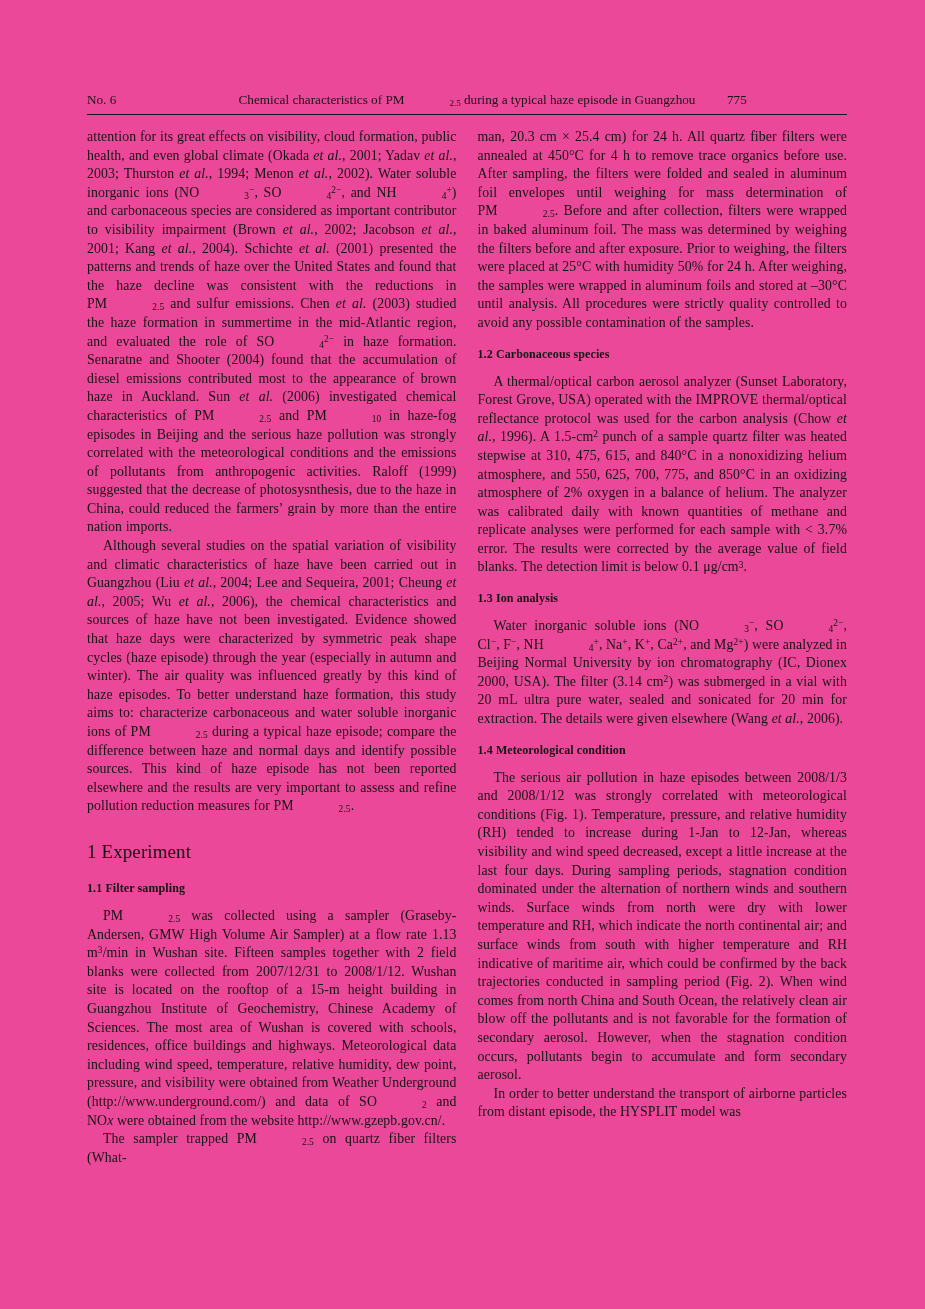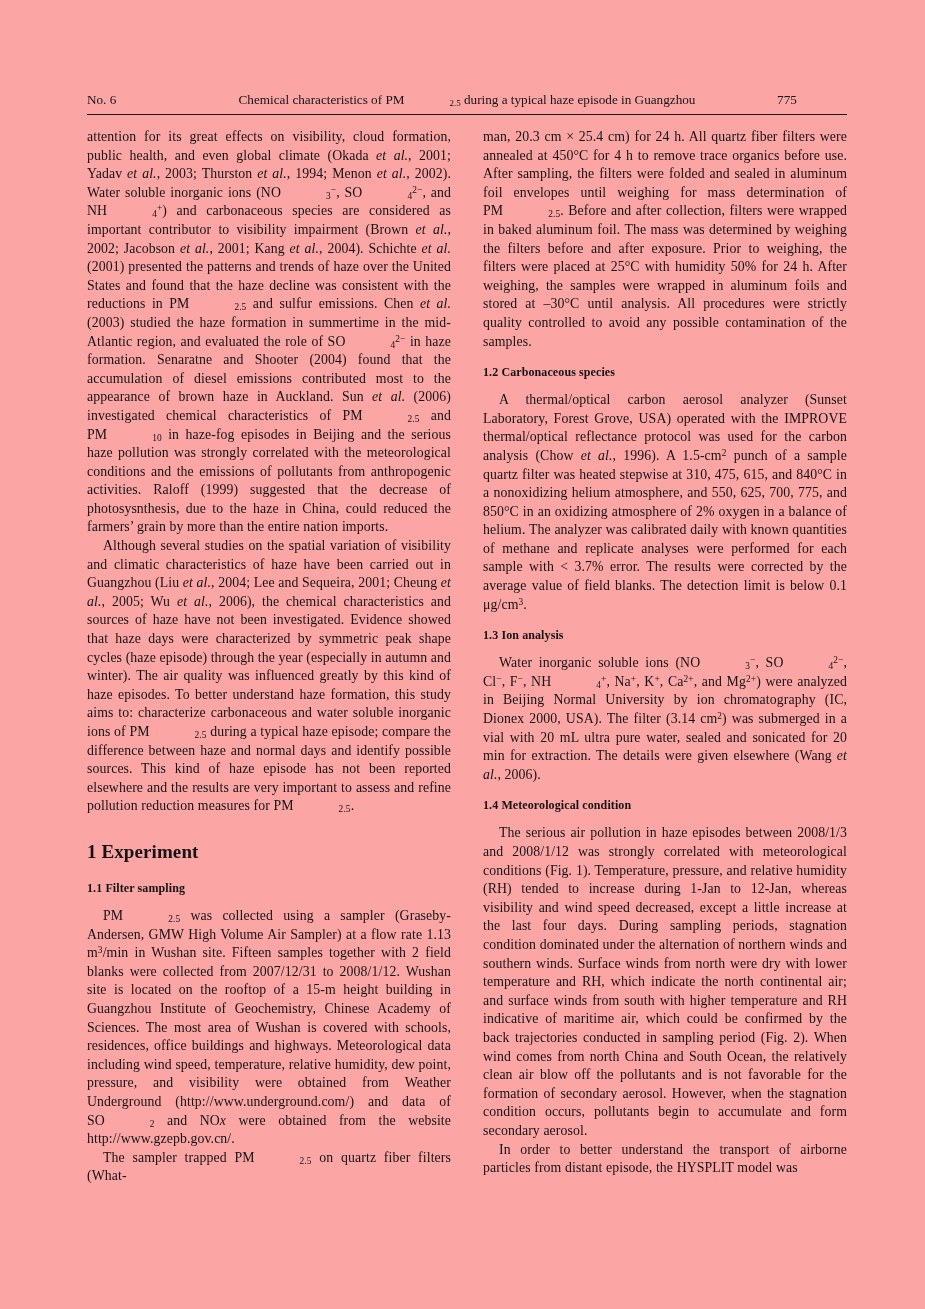--- a/index.html
+++ b/index.html
@@ -1,50 +1,50 @@
 <!DOCTYPE html>
 <html><head>
 <meta charset="utf-8">
 <style>
   html,body { margin:0; padding:0; background:#e8e8e8; }
   .page {
     position:relative;
     width:925px; height:1309px;
     margin:0 auto;
-    background:#fca5a5;
+    background:#ec4899;
     color:#141414;
     font-family:"Liberation Serif", serif;
     box-sizing:border-box;
     padding:92px 78px 0 87px;
     overflow:hidden;
   }
   .running-header {
     display:flex; align-items:baseline;
     font-size:13.2px; line-height:15px;
   }
   .running-header .hl { width:120px; text-align:left; }
   .running-header .hc { flex:1; text-align:center; }
-  .running-header .hr { width:120px; text-align:center; }
+  .running-header .hr { width:120px; text-align:left; }
   .header-rule {
     border:none; border-top:1.3px solid #1a1a1a;
     margin:7px 0 0 0;
   }
-  .columns { display:flex; gap:32px; margin-top:13px; }
+  .columns { display:flex; gap:21px; margin-top:13px; }
   .col {
     width:369.5px;
     text-align:justify;
     font-size:13.8px;
     line-height:18.6px;
     letter-spacing:0.1px;
   }
   p.para { margin:0; }
   p.indent { text-indent:16px; }
   h2.sec {
     font-size:19px; line-height:22px;
-    font-weight:bold; margin:25px 0 16px 0;
+    font-weight:normal; margin:25px 0 16px 0;
     text-align:left;
   }
   h3.subsec {
     font-size:12px; line-height:18px;
     font-weight:bold; margin:12px 0 10px 0;
     text-align:left;
   }
   sub, sup { font-size:68%; line-height:0; vertical-align:baseline; position:relative; }
   sub { top:0.22em;padding-left:45px; }
   sup { top:-0.42em; }

